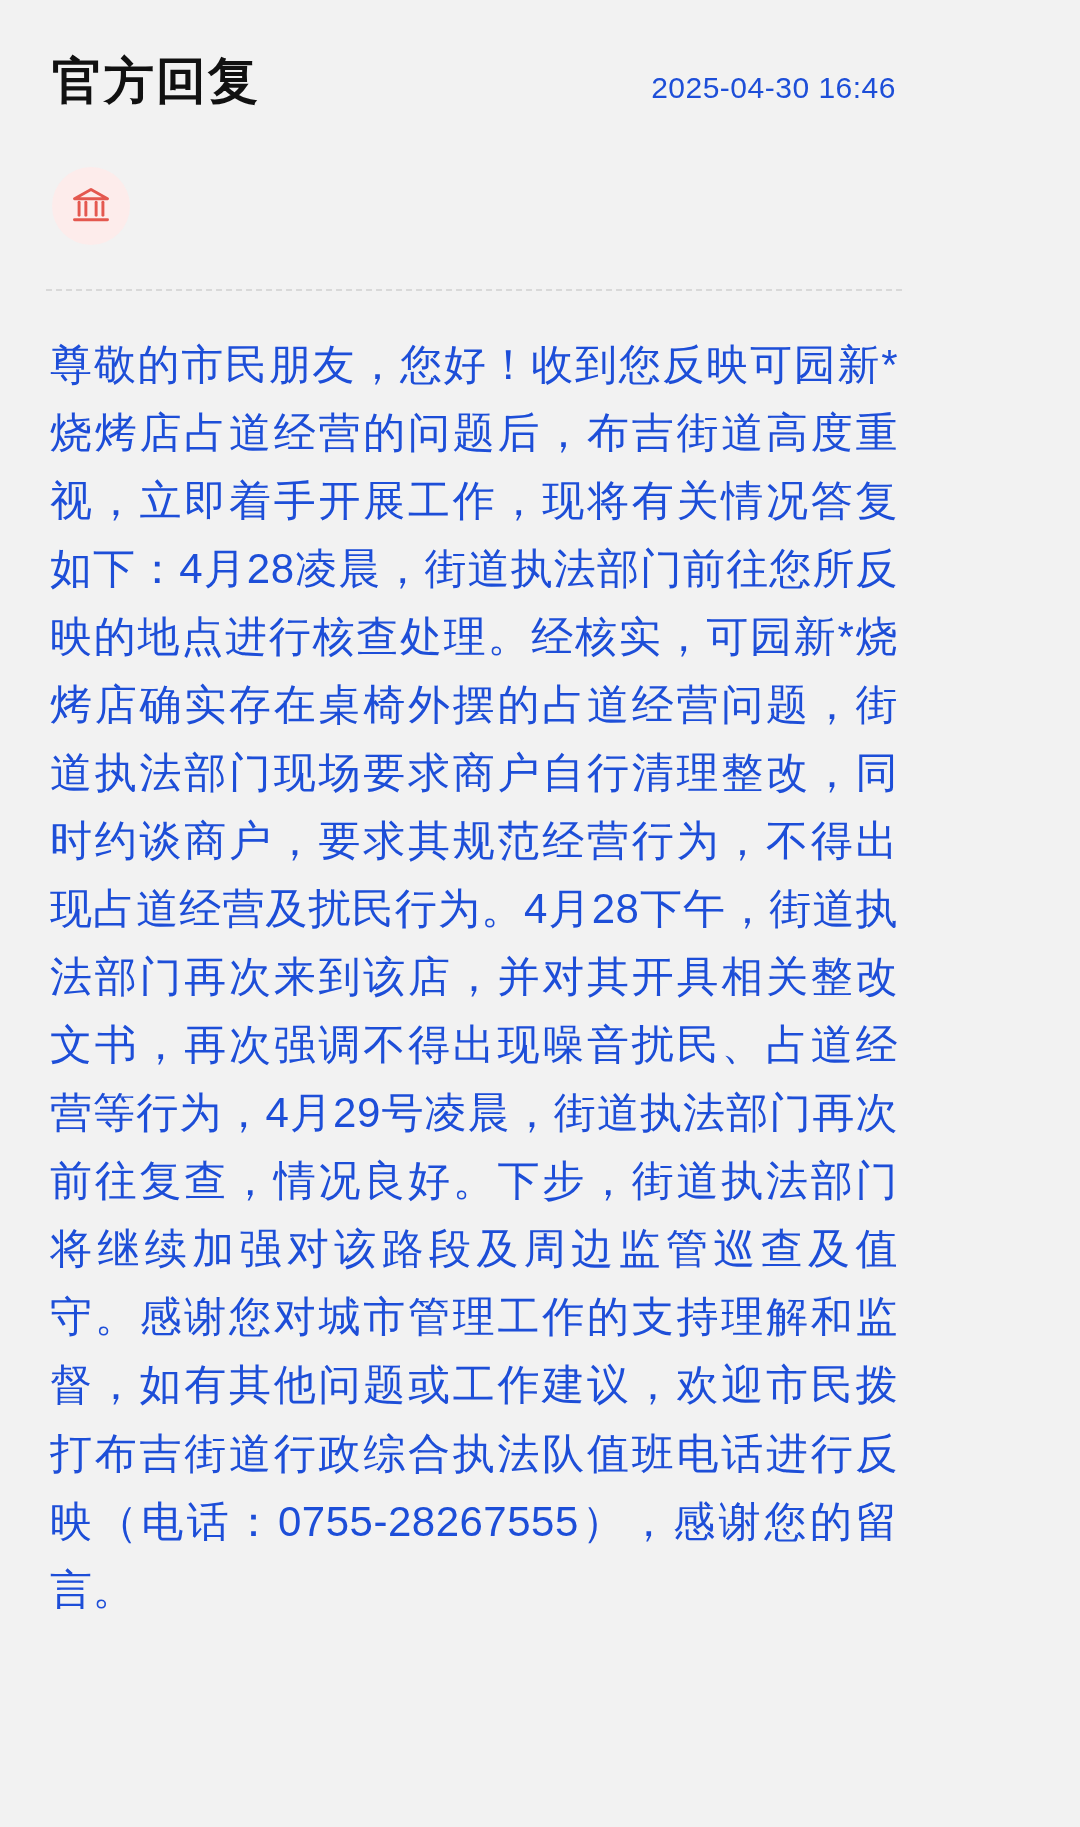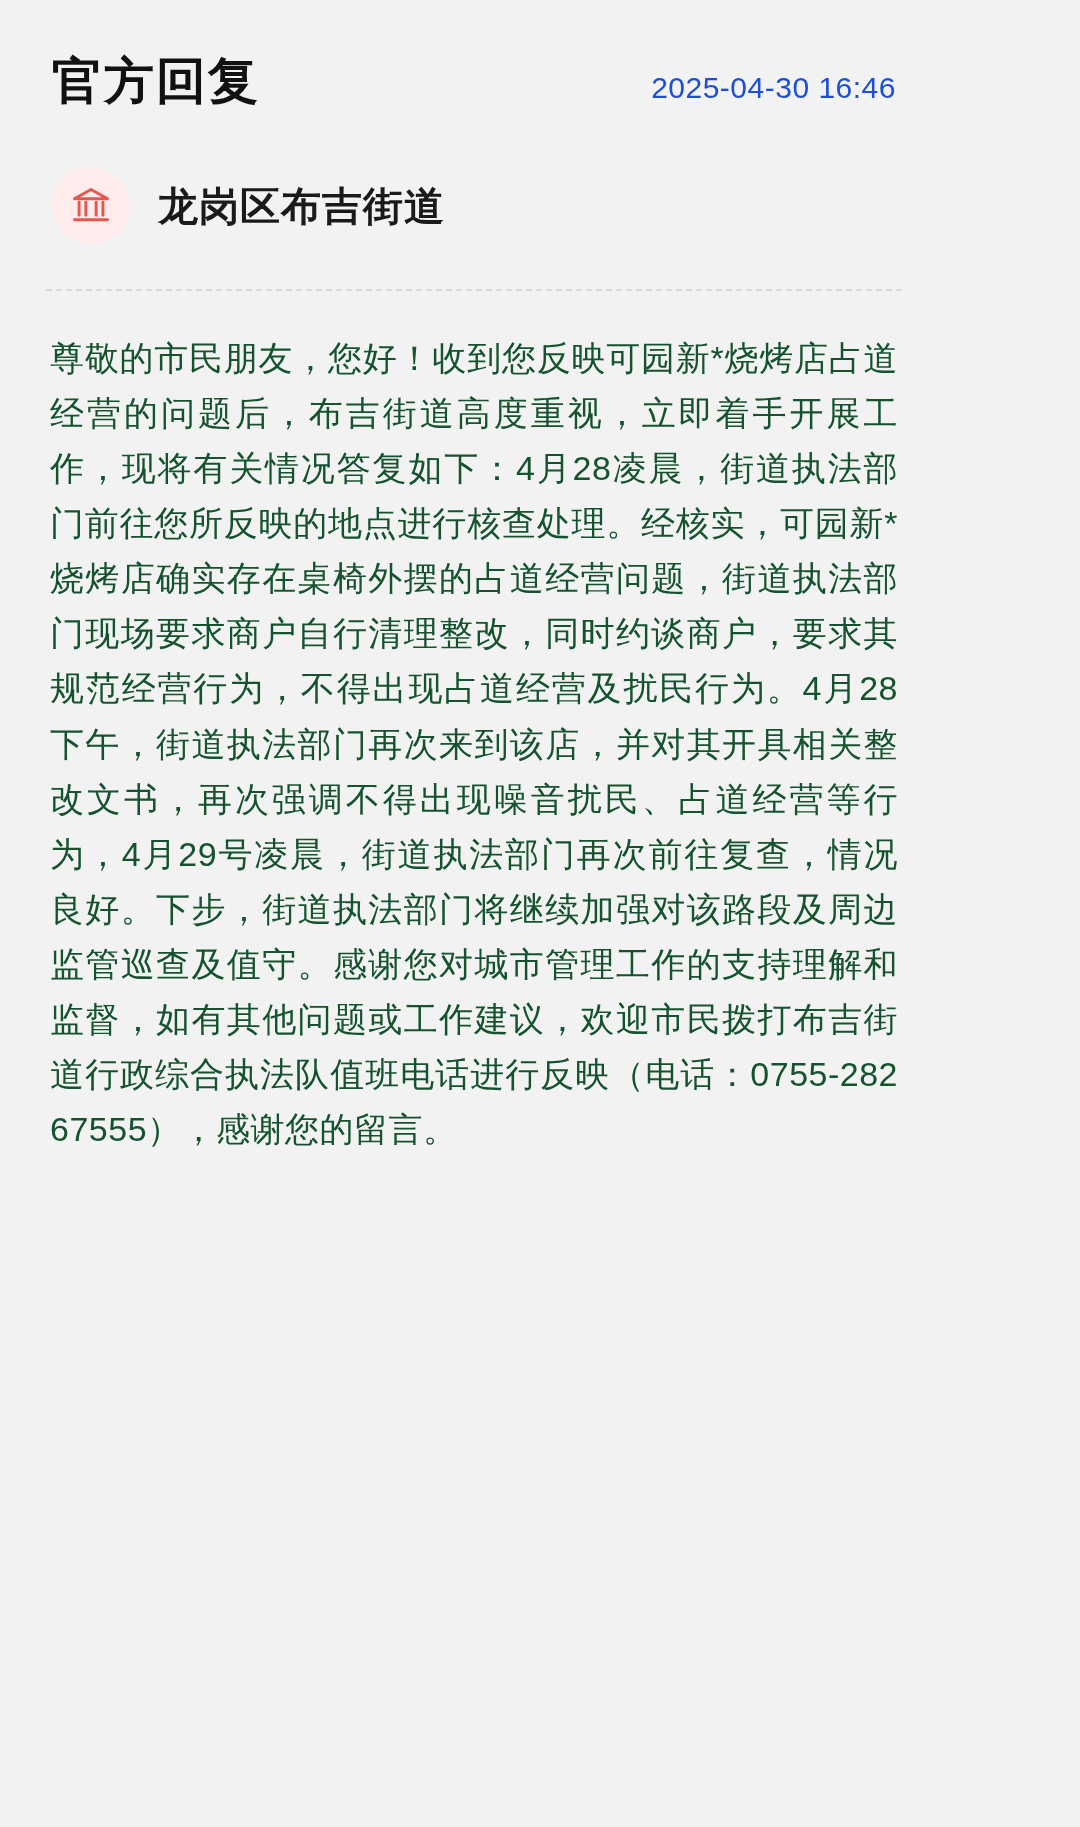--- a/index.html
+++ b/index.html
@@ -67,23 +67,23 @@
     margin-left: 28px;
     letter-spacing: 1px;
   }
   .divider {
     margin-top: 44px;
     border-top: 2px dashed #d8d8d8;
     height: 0;
   }
   .body-text {
     margin-top: 40px;
-    font-size: 34px;
+    font-size: 42px;
     line-height: 1.62;
-    color: #14532d;
+    color: #1d4ed8;
     text-align: justify;
     letter-spacing: 0.5px;
     white-space: pre-wrap;
     word-break: break-all;
     padding: 0 4px;
   }
 </style>
 </head>
 <body>
 
@@ -100,20 +100,19 @@
         <svg width="44" height="44" viewBox="0 0 24 24" fill="none" stroke="#e4584f" stroke-width="1.6" stroke-linecap="round" stroke-linejoin="round">
           <path d="M12 3 L21 8 L3 8 Z"></path>
           <line x1="5.5" y1="10" x2="5.5" y2="17"></line>
           <line x1="9.2" y1="10" x2="9.2" y2="17"></line>
           <line x1="14.8" y1="10" x2="14.8" y2="17"></line>
           <line x1="18.5" y1="10" x2="18.5" y2="17"></line>
           <line x1="3" y1="19.5" x2="21" y2="19.5"></line>
         </svg>
       </span>
     </div>
-    <div class="dept-name">龙岗区布吉街道</div>
   </div>
 
   <div class="divider"></div>
 
   <div class="body-text">尊敬的市民朋友，您好！收到您反映可园新*烧烤店占道经营的问题后，布吉街道高度重视，立即着手开展工作，现将有关情况答复如下：4月28凌晨，街道执法部门前往您所反映的地点进行核查处理。经核实，可园新*烧烤店确实存在桌椅外摆的占道经营问题，街道执法部门现场要求商户自行清理整改，同时约谈商户，要求其规范经营行为，不得出现占道经营及扰民行为。4月28下午，街道执法部门再次来到该店，并对其开具相关整改文书，再次强调不得出现噪音扰民、占道经营等行为，4月29号凌晨，街道执法部门再次前往复查，情况良好。下步，街道执法部门将继续加强对该路段及周边监管巡查及值守。感谢您对城市管理工作的支持理解和监督，如有其他问题或工作建议，欢迎市民拨打布吉街道行政综合执法队值班电话进行反映（电话：0755-28267555），感谢您的留言。</div>
 
 </div>
 
 </body></html>

